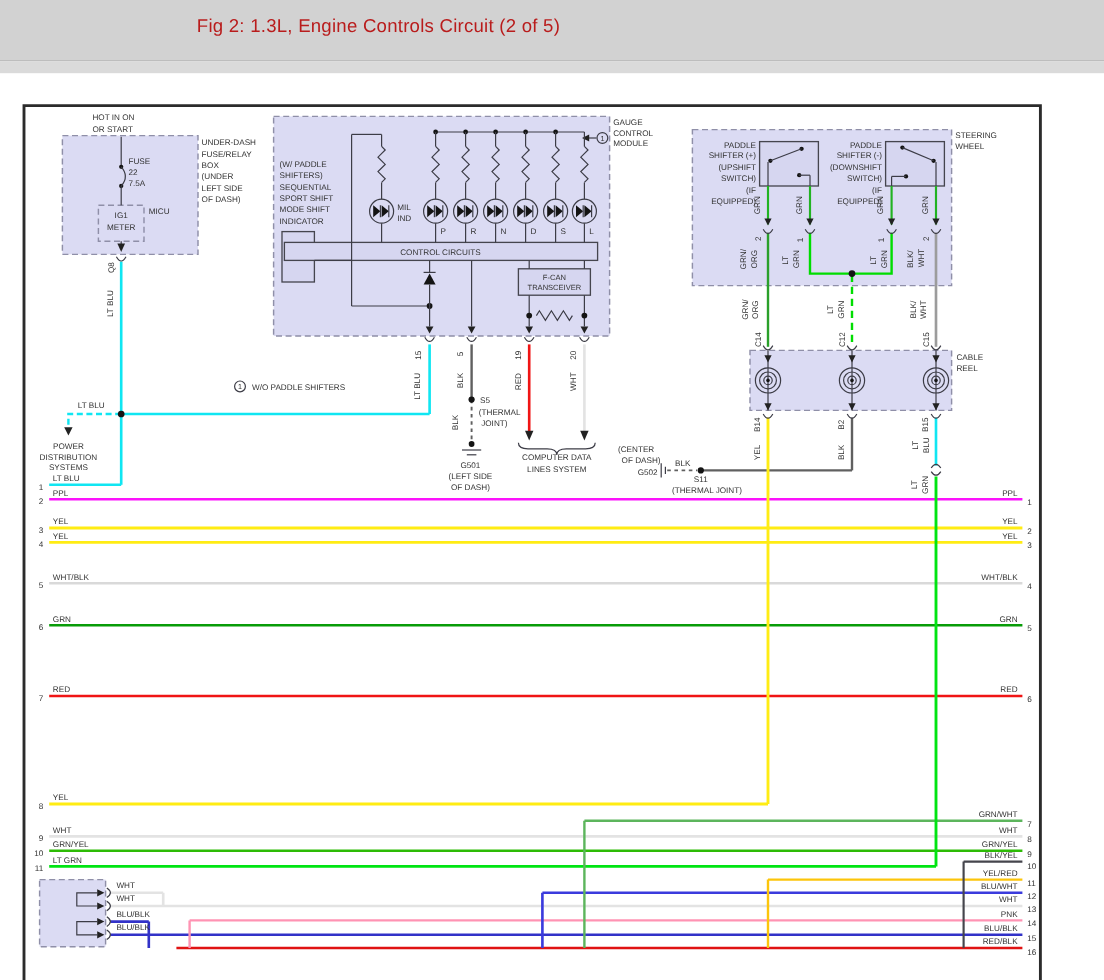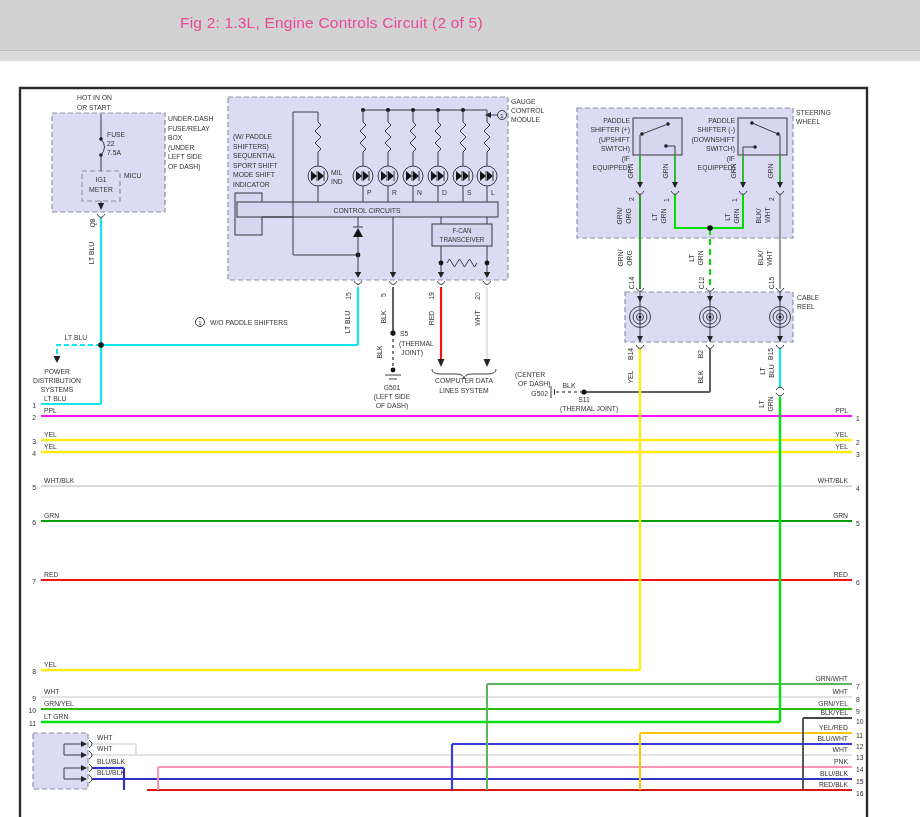--- a/index.html
+++ b/index.html
@@ -1,19 +1,19 @@
 <!DOCTYPE html>
 <html><head>
 <meta charset="utf-8">
 <style>
   html,body{margin:0;padding:0;background:#ffffff;}
   .stage{position:relative;width:920px;height:817px;background:#fff;overflow:hidden;font-family:"Liberation Sans",sans-serif;}
   .titlebar{position:absolute;left:0;top:0;width:920px;height:50px;background:#d2d2d2;border-bottom:1px solid #bdbdbd;}
   .subbar{position:absolute;left:0;top:51px;width:920px;height:10px;background:#dadada;}
-  .title{position:absolute;left:180px;top:14px;font-size:15.5px;color:#ec4899;letter-spacing:.2px;}
+  .title{position:absolute;left:164px;top:14px;font-size:15.5px;color:#b91c1c;letter-spacing:.2px;}
   svg{position:absolute;left:0;top:0;}
   text{font-family:"Liberation Sans",sans-serif;fill:#333;}
   .t{font-size:6.8px;}
   .ts{font-size:6.3px;}
   .t6{font-size:6px;}
   .tm{text-anchor:middle;}
   .te{text-anchor:end;}
   .boxd{fill:#dbdbf3;stroke:#8f8fa8;stroke-width:1.2;stroke-dasharray:5 3;}
   .boxs{fill:#d6d6f0;stroke:#45454e;stroke-width:1.1;}
   .cl{stroke:#3c3c46;stroke-width:1;fill:none;}

